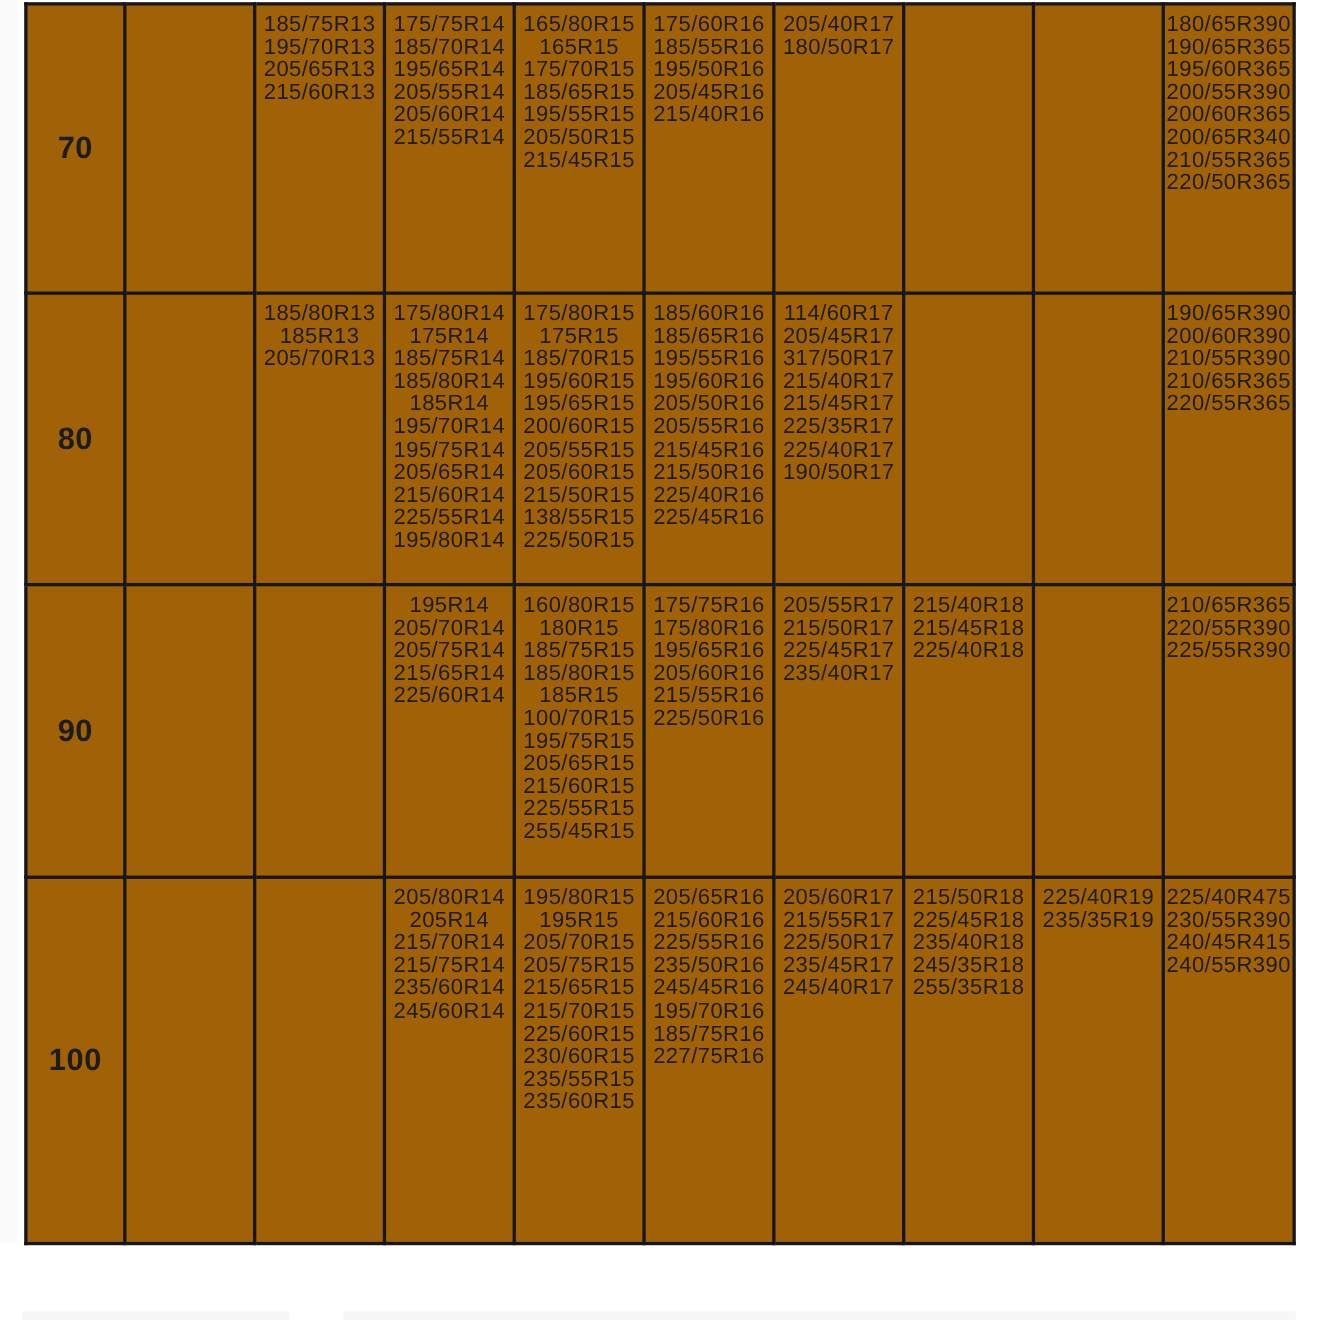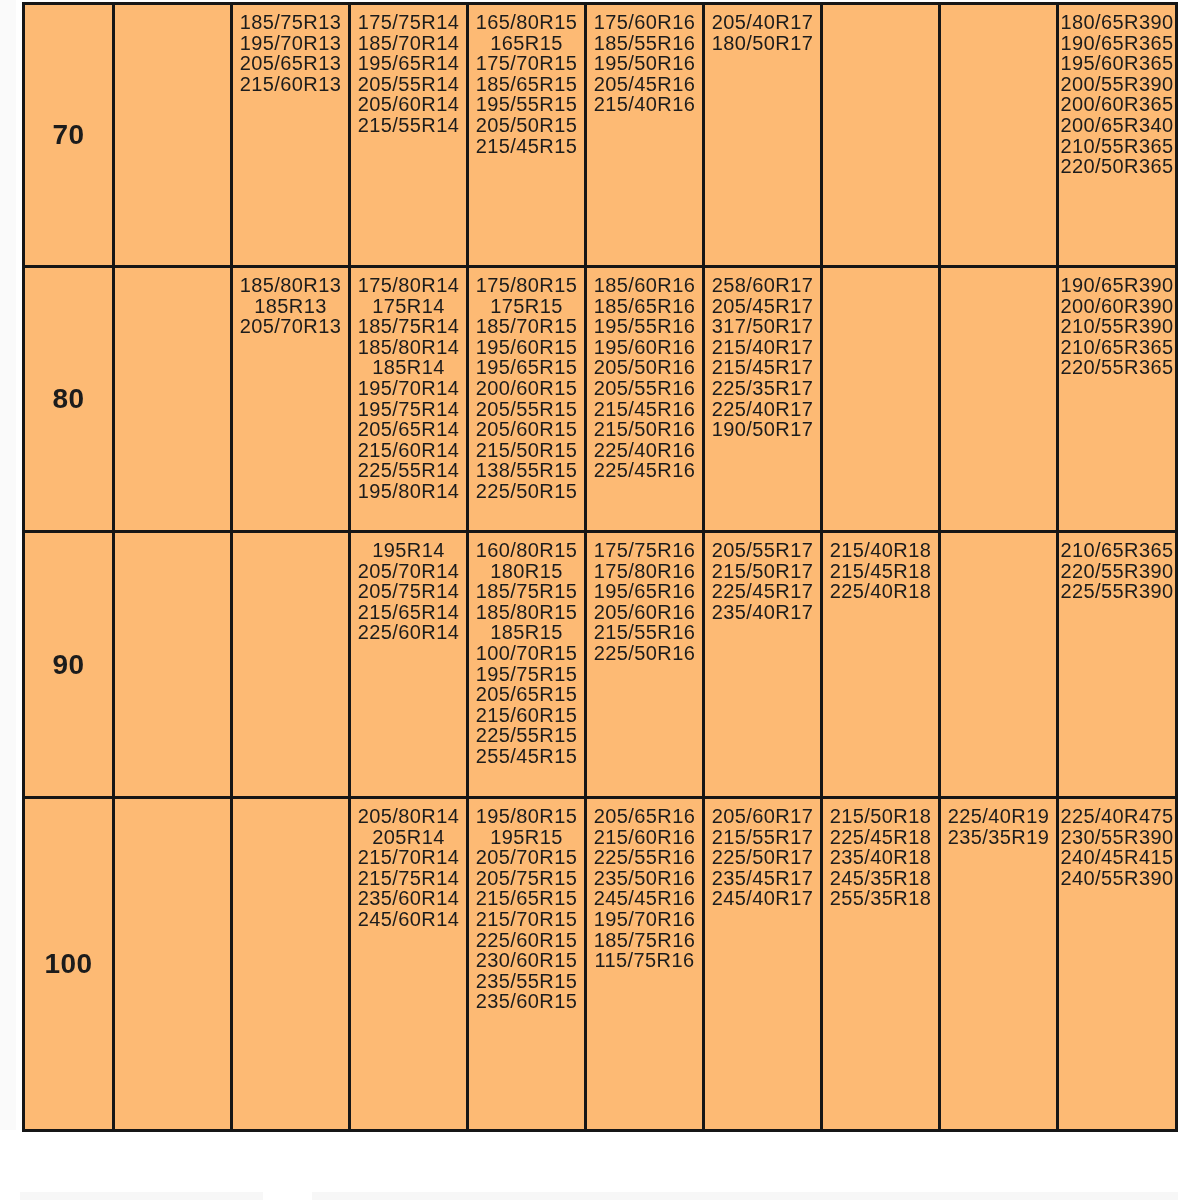--- a/index.html
+++ b/index.html
@@ -26,21 +26,21 @@
     left: 22px;
     top: 2px;
     border-collapse: collapse;
     table-layout: fixed;
     width: 1153px;
   }
   table.tire-table th,
   table.tire-table td {
     border: 3px solid var(--border-color, #161616);
     padding: 0;
-    background: #fdba74;
+    background: #a16207;
     overflow: visible;
   }
   table.tire-table td {
     vertical-align: top;
     padding-top: 7px;
     text-align: center;
   }
   table.tire-table th {
     vertical-align: middle;
     text-align: center;
@@ -179,21 +179,21 @@
             <div class="size">195/55R16</div>
             <div class="size">195/60R16</div>
             <div class="size">205/50R16</div>
             <div class="size">205/55R16</div>
             <div class="size">215/45R16</div>
             <div class="size">215/50R16</div>
             <div class="size">225/40R16</div>
             <div class="size">225/45R16</div>
           </td>
           <td>
-            <div class="size">258/60R17</div>
+            <div class="size">114/60R17</div>
             <div class="size">205/45R17</div>
             <div class="size">317/50R17</div>
             <div class="size">215/40R17</div>
             <div class="size">215/45R17</div>
             <div class="size">225/35R17</div>
             <div class="size">225/40R17</div>
             <div class="size">190/50R17</div>
           </td>
           <td></td>
           <td></td>
@@ -280,21 +280,21 @@
             <div class="size">235/60R15</div>
           </td>
           <td>
             <div class="size">205/65R16</div>
             <div class="size">215/60R16</div>
             <div class="size">225/55R16</div>
             <div class="size">235/50R16</div>
             <div class="size">245/45R16</div>
             <div class="size">195/70R16</div>
             <div class="size">185/75R16</div>
-            <div class="size">115/75R16</div>
+            <div class="size">227/75R16</div>
           </td>
           <td>
             <div class="size">205/60R17</div>
             <div class="size">215/55R17</div>
             <div class="size">225/50R17</div>
             <div class="size">235/45R17</div>
             <div class="size">245/40R17</div>
           </td>
           <td>
             <div class="size">215/50R18</div>

